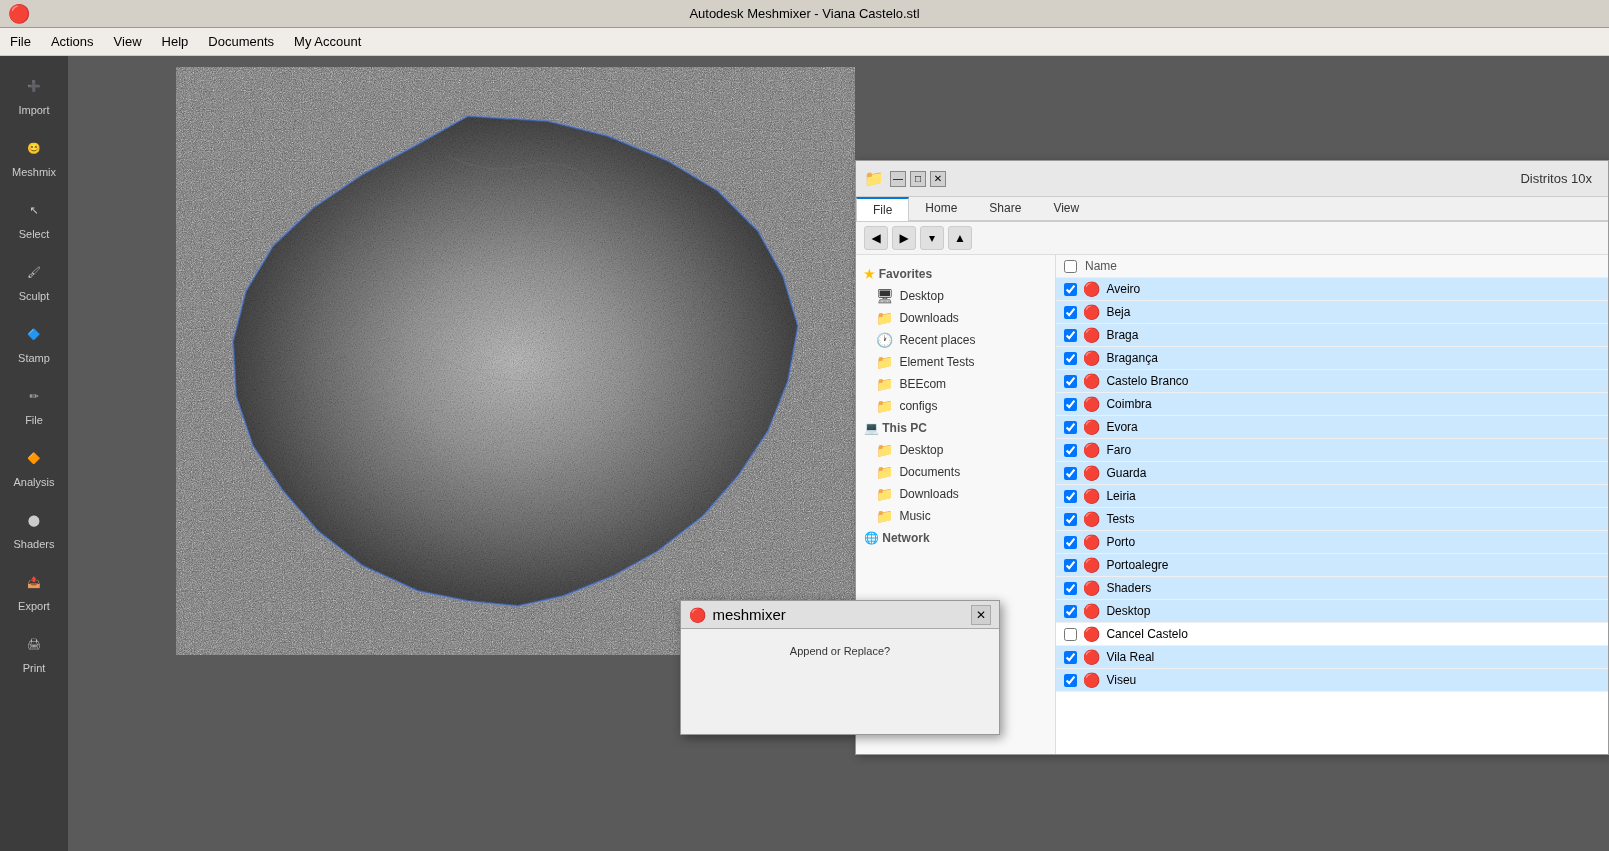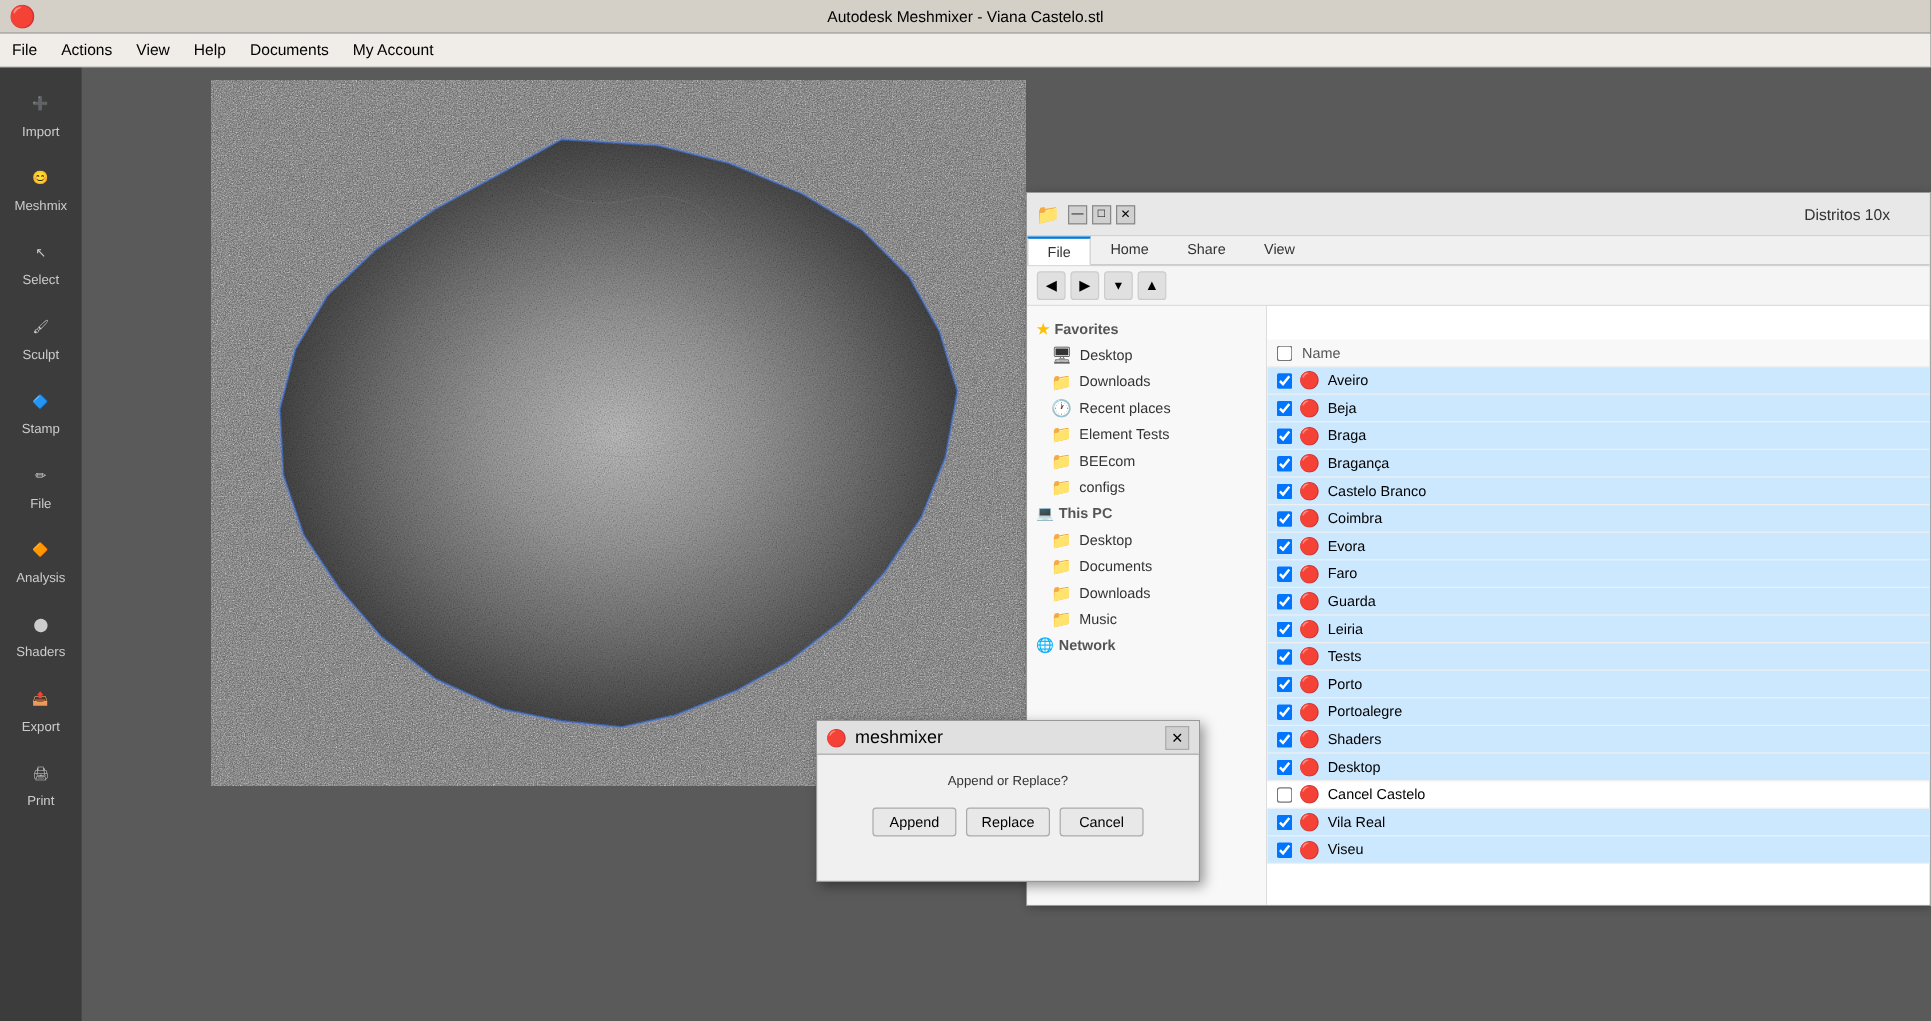--- a/index.html
+++ b/index.html
@@ -61,21 +61,21 @@
       display: flex; align-items: center; padding: 0 8px;
       border-bottom: 1px solid #ccc;
     }
     .explorer-title-icon { font-size: 16px; margin-right: 4px; }
     .explorer-title-btn {
       width: 16px; height: 16px; border: 1px solid #888;
       background: #d0d0d0; margin: 0 2px; cursor: pointer;
       display: flex; align-items: center; justify-content: center; font-size: 10px;
     }
     #explorer-window-title {
-      margin-left: auto; font-size: 13px; color: #333; margin-right: 25px;
+      margin-left: auto; font-size: 13px; color: #333; margin-right: 8px;
     }
 
     
     #explorer-ribbon {
       background: #f0f0f0; border-bottom: 1px solid #ccc;
     }
     #ribbon-tabs {
       display: flex; border-bottom: 1px solid #ccc;
     }
     .ribbon-tab {
@@ -122,21 +122,21 @@
     }
     .nav-item-icon { margin-right: 6px; font-size: 14px; }
     .nav-star { color: #ffc000; margin-right: 4px; }
 
     
     #file-list {
       flex: 1; overflow-y: auto; background: #fff;
     }
     #file-list-header {
       display: flex; align-items: center; padding: 4px 8px;
-      border-bottom: 1px solid #eee; background: #f8f8f8; font-size: 12px; color: #555; margin-top: 28px;
+      border-bottom: 1px solid #eee; background: #f8f8f8; font-size: 12px; color: #555;
     }
     .file-row {
       display: flex; align-items: center; padding: 3px 8px;
       font-size: 12px; border-bottom: 1px solid #f0f0f0; cursor: pointer;
     }
     .file-row.selected { background: #cce8ff; }
     .file-check { margin-right: 6px; }
     .file-icon { margin-right: 6px; font-size: 14px; }
 
     
@@ -407,18 +407,13 @@
 
 <div id="dialog">
   <div id="dialog-titlebar">
     <span id="dialog-title-icon">🔴</span>
     <span id="dialog-title">meshmixer</span>
     <div id="dialog-close">✕</div>
   </div>
   <div id="dialog-body">
     <span>Append or Replace?</span>
   </div>
-  <div id="dialog-buttons">
-  <button class="dialog-btn">Append</button>
-      <button class="dialog-btn">Replace</button>
-      <button class="dialog-btn">Cancel</button>
-    </div>
 </div>
 
 </body></html>

